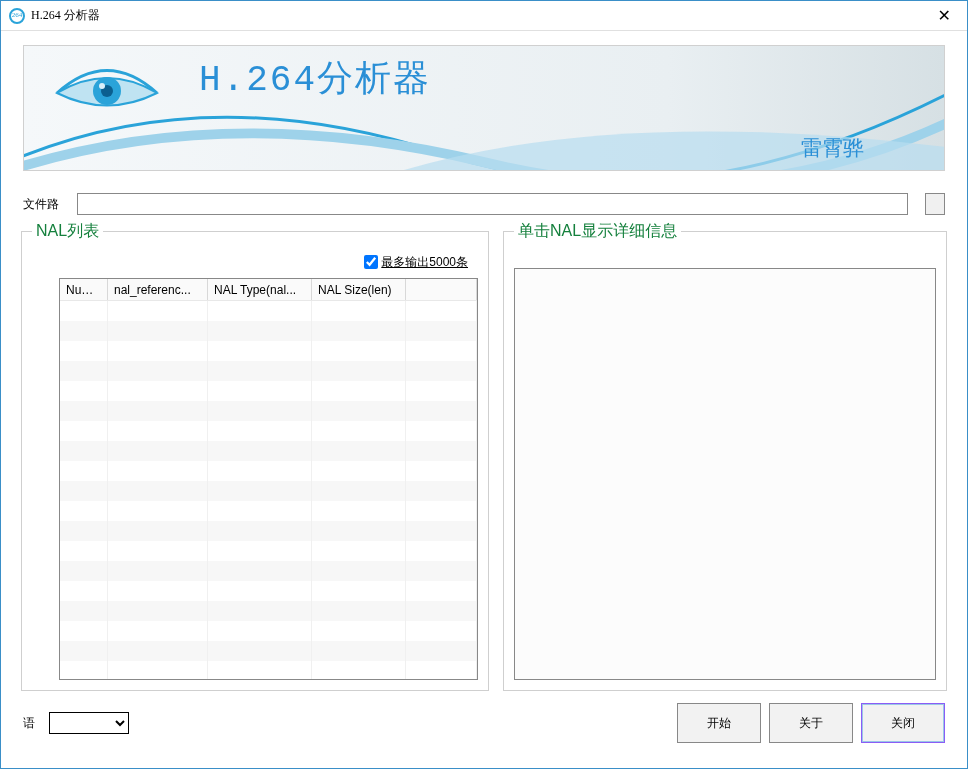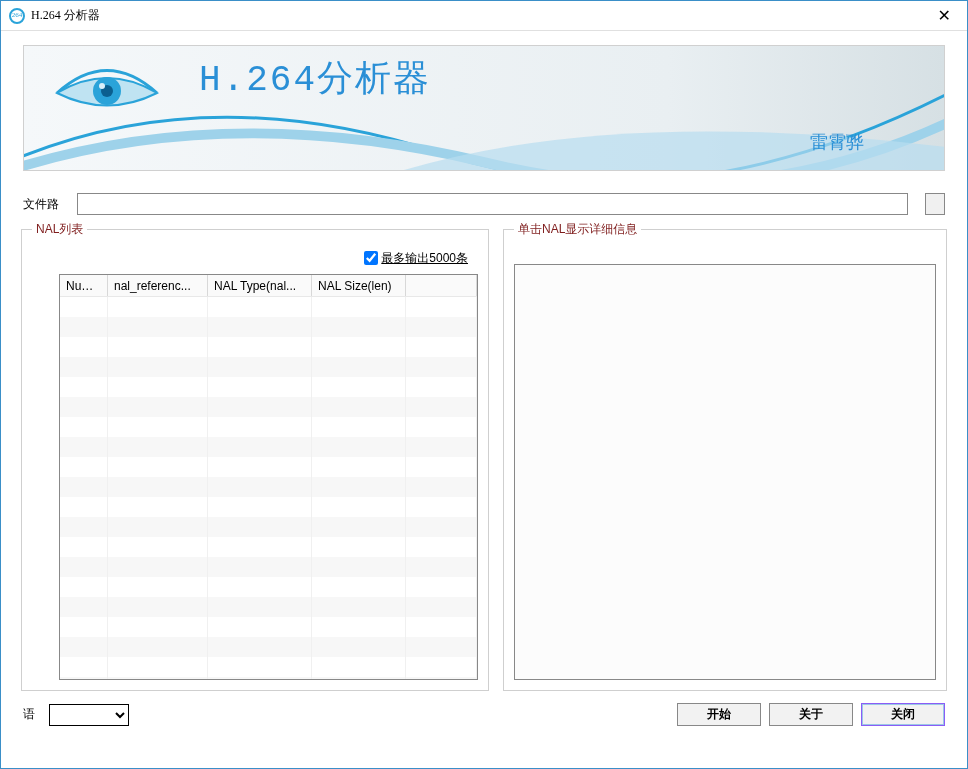--- a/index.html
+++ b/index.html
@@ -60,23 +60,23 @@
   .banner .h-title {
     position: absolute;
     left: 175px; top: 8px;
     font-family: "Courier New", monospace;
     font-size: 36px;
     color: #2a8fd6;
     letter-spacing: 2px;
   }
   .banner .author {
     position: absolute;
-    right: 80px; bottom: 16px;
+    right: 80px; bottom: 8px;
     font-family: "KaiTi","STKaiti",serif;
-    font-size: 18px;
+    font-size: 21px;
     color: #2a8fd6;
   }
   .banner svg.curves {
     position: absolute; left:0; top:0; width:100%; height:100%;
   }
   
   .file-row {
     display: flex;
     align-items: center;
     padding: 14px 22px 6px 22px;
@@ -104,23 +104,23 @@
     gap: 14px;
     height: 470px;
   }
   fieldset {
     border: 1px solid #cfcfcf;
     margin: 0;
     padding: 8px 10px 10px 10px;
     position: relative;
   }
   fieldset legend {
-    font-size: 12px;
+    font-size: 16px;
     padding: 0 4px;
-    color: #7f1d1d;
+    color: #15803d;
   }
   .nal-list { flex: 0 0 468px; display:flex; flex-direction:column; }
   .nal-detail { flex: 1; display:flex; flex-direction:row;gap:40px; }
   .limit-row {
     display:flex;
     justify-content: flex-end;
     align-items: center;
     gap: 0;
     padding: 2px 10px 6px 0;
     text-decoration: underline;
@@ -186,27 +186,26 @@
   }
   .bottom .lang-label { margin-right: 6px; }
   .bottom select {
     width: 80px; height: 22px;
     border: 1px solid #000;
     background:#fff;
     font-size:12px;
   }
   .bottom .spacer { flex:1; }
   .bottom button {
-    width: 84px; height: 23px;
+    width: 84px; height: 40px;
     border: 1px solid #888;
     background: #f2f2f2;
     font-size: 12px;
     font-family: inherit;
     cursor: default;
-    font-weight: bold;
   }
   .bottom button.default {
     border: 1px solid #8b5cf6;
     box-shadow: 0 0 0 1px #9ac7e6 inset;
   }
 </style>
 </head>
 <body>
 
 <div class="titlebar">

